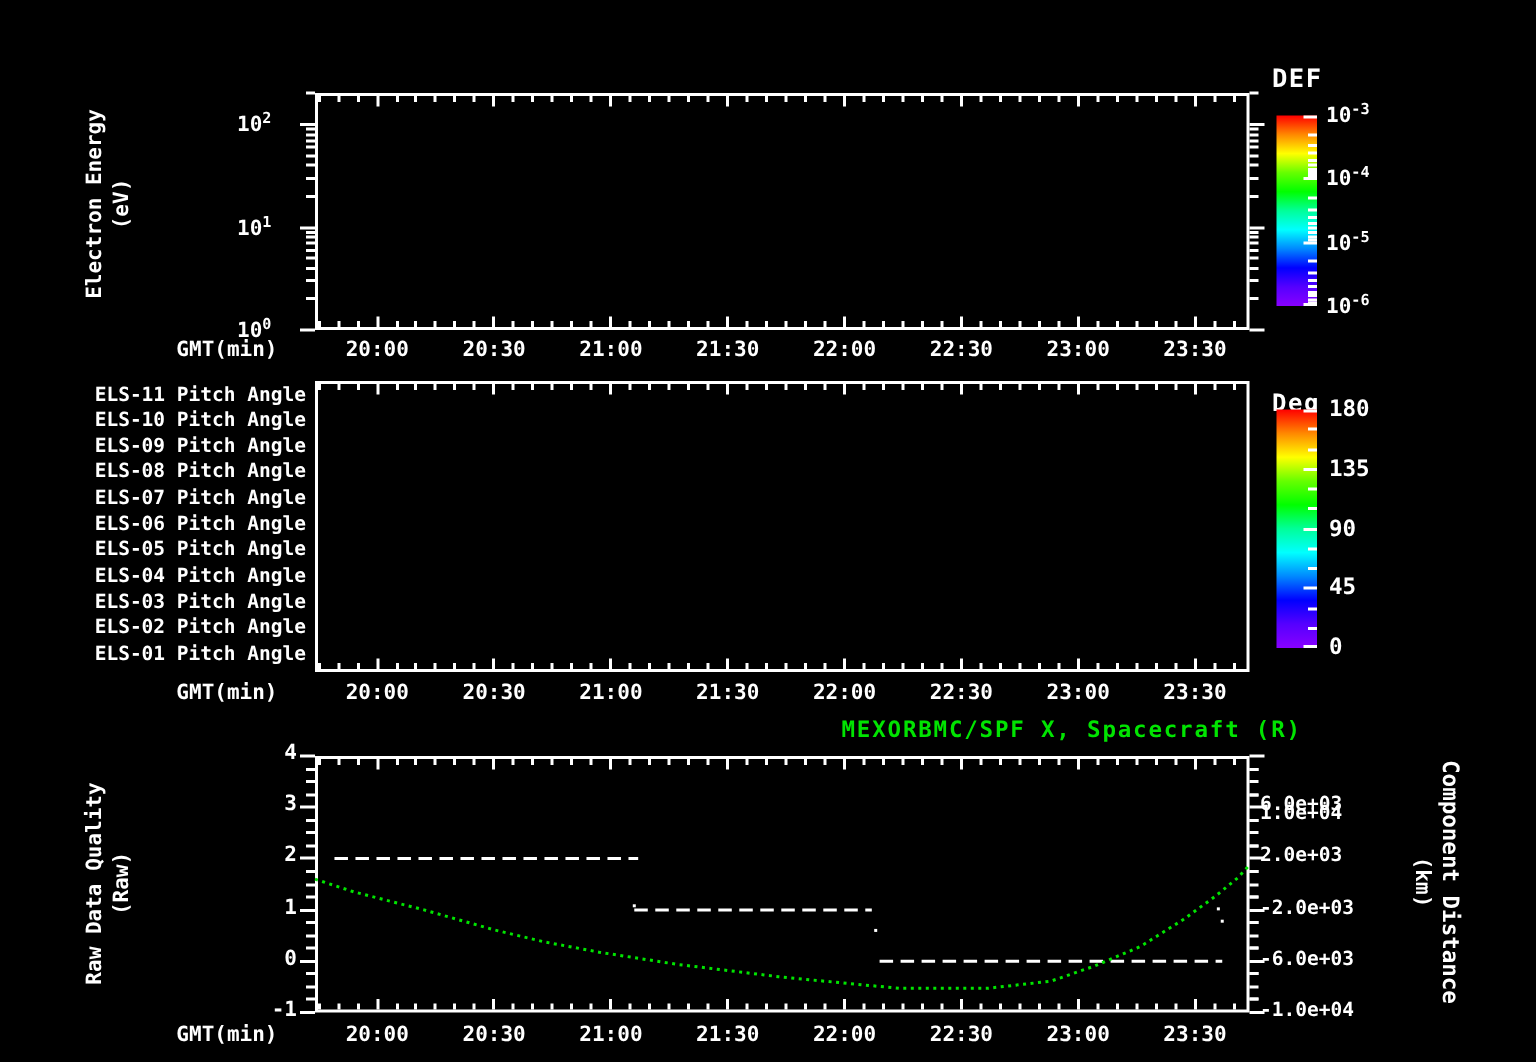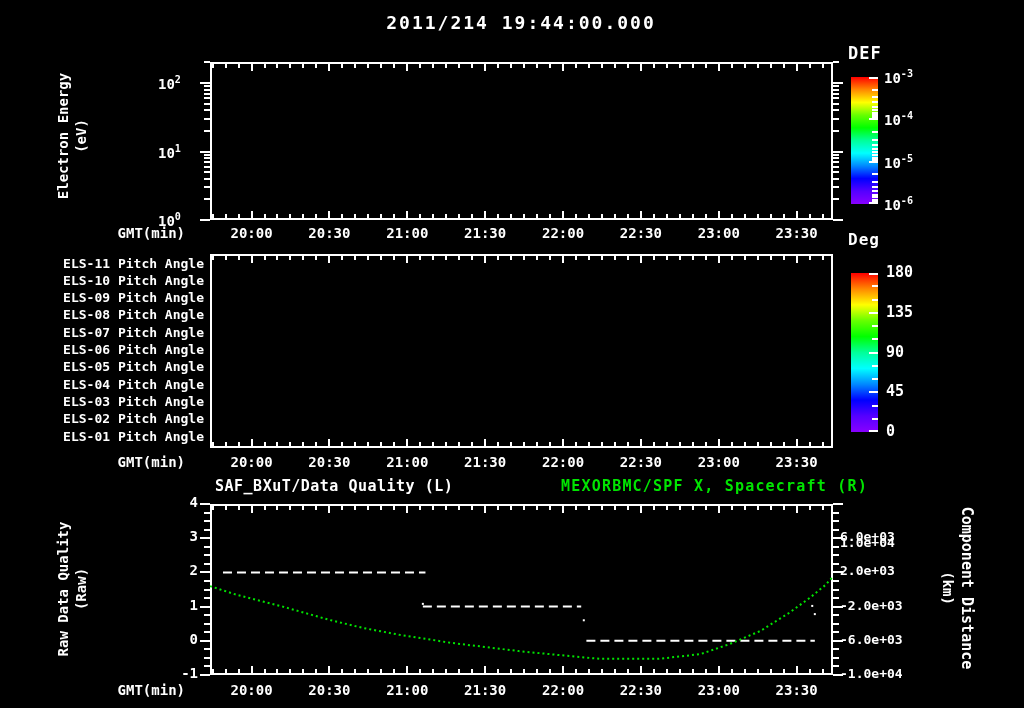--- a/index.html
+++ b/index.html
@@ -14,21 +14,20 @@
   .cb{position:absolute;}
   sup{font-size:0.72em;}
   svg{position:absolute;overflow:visible;}
   .green{color:#00e400;margin-left:33px;}
 </style>
 </head>
 <body>
 
 <div id="screen">
 
-  <div class="txt ctr" style="left:521px;top:13px;font-size:18px;letter-spacing:2px;">2011/214 19:44:00.000</div>
 
   <div class="panel" id="panel-spec" style="left:210px;top:62px;width:623px;height:158px;"></div>
   <div class="txt rot-ccw" style="left:64px;top:136px;font-size:14px;">Electron Energy</div>
   <div class="txt rot-ccw" style="left:82px;top:136px;font-size:14px;">(eV)</div>
   <div class="txt" style="left:111px;top:226px;width:74px;text-align:right;font-size:14px;">GMT(min)</div>
 
   <div class="txt" style="left:848px;top:44px;font-size:17px;letter-spacing:1px;">DEF</div>
   <div class="cb" id="cb-def" style="left: 851px; top: 77px; width: 27px; height: 127px; background: linear-gradient(rgb(255, 0, 0), rgb(255, 136, 0), rgb(255, 255, 0), rgb(102, 255, 0), rgb(0, 255, 0), rgb(0, 255, 153), rgb(0, 255, 255), rgb(0, 136, 255), rgb(0, 0, 255), rgb(85, 0, 255), rgb(136, 0, 255));"></div>
 
   <div class="panel" id="panel-pitch" style="left:210px;top:254px;width:623px;height:194px;"></div>
@@ -40,24 +39,23 @@
       <div class="txt" style="right: 820px; top: 326px; font-size: 13px; text-align: right;">ELS-07 Pitch Angle</div>
       <div class="txt" style="right: 820px; top: 343px; font-size: 13px; text-align: right;">ELS-06 Pitch Angle</div>
       <div class="txt" style="right: 820px; top: 360px; font-size: 13px; text-align: right;">ELS-05 Pitch Angle</div>
       <div class="txt" style="right: 820px; top: 378px; font-size: 13px; ">ELS-04 Pitch Angle</div>
       <div class="txt" style="right: 820px; top: 395px; font-size: 13px; text-align: right;">ELS-03 Pitch Angle</div>
       <div class="txt" style="right: 820px; top: 412px; font-size: 13px; text-align: right;">ELS-02 Pitch Angle</div>
       <div class="txt" style="right: 820px; top: 430px; font-size: 13px; text-align: right;">ELS-01 Pitch Angle</div>
     </div>
   <div class="txt" style="left:111px;top:455px;width:74px;text-align:right;font-size:14px;">GMT(min)</div>
 
-  <div class="txt" style="left:848px;top:231px;font-size:16px;letter-spacing:1px;">Deg</div>
+  <div class="txt" style="left:848px;top:260px;font-size:16px;letter-spacing:1px;">Deg</div>
   <div class="cb" id="cb-deg" style="left: 851px; top: 273px; width: 27px; height: 159px; background: linear-gradient(rgb(255, 0, 0), rgb(255, 136, 0), rgb(255, 255, 0), rgb(102, 255, 0), rgb(0, 255, 0), rgb(0, 255, 153), rgb(0, 255, 255), rgb(0, 136, 255), rgb(0, 0, 255), rgb(85, 0, 255), rgb(136, 0, 255));"></div>
 
-  <div class="txt" style="left:215px;top:478px;font-size:15px;letter-spacing:0.5px;">SAF_BXuT/Data Quality (L)</div>
   <div class="txt green" style="left:528px;top:478px;font-size:15px;letter-spacing:1.2px;color:#00e400;">MEXORBMC/SPF X, Spacecraft (R)</div>
   <div class="panel" id="panel-ts" style="left:210px;top:504px;width:623px;height:171px;"></div>
   <svg id="ts-svg" style="left:210px;top:504px;" width="623" height="171" viewBox="0 0 623 171">
       <line x1="12.979166666666666" x2="215.45416666666668" y1="68.4" y2="68.4" stroke="#ffffff" stroke-width="2" stroke-dasharray="9 5"></line>
       <line x1="212.85833333333332" x2="371.20416666666665" y1="102.60000000000001" y2="102.60000000000001" stroke="#ffffff" stroke-width="2" stroke-dasharray="9 5"></line>
       <line x1="376.3958333333333" x2="604.8291666666667" y1="136.8" y2="136.8" stroke="#ffffff" stroke-width="2" stroke-dasharray="9 5"></line>
       <rect x="211.85833333333332" y="98.864" width="2" height="2" fill="#ffffff"></rect>
       <rect x="372.8" y="115.28" width="2" height="2" fill="#ffffff"></rect>
       <rect x="601.2333333333333" y="100.91600000000001" width="2" height="2" fill="#ffffff"></rect>
       <rect x="603.8291666666667" y="109.124" width="2" height="2" fill="#ffffff"></rect>

